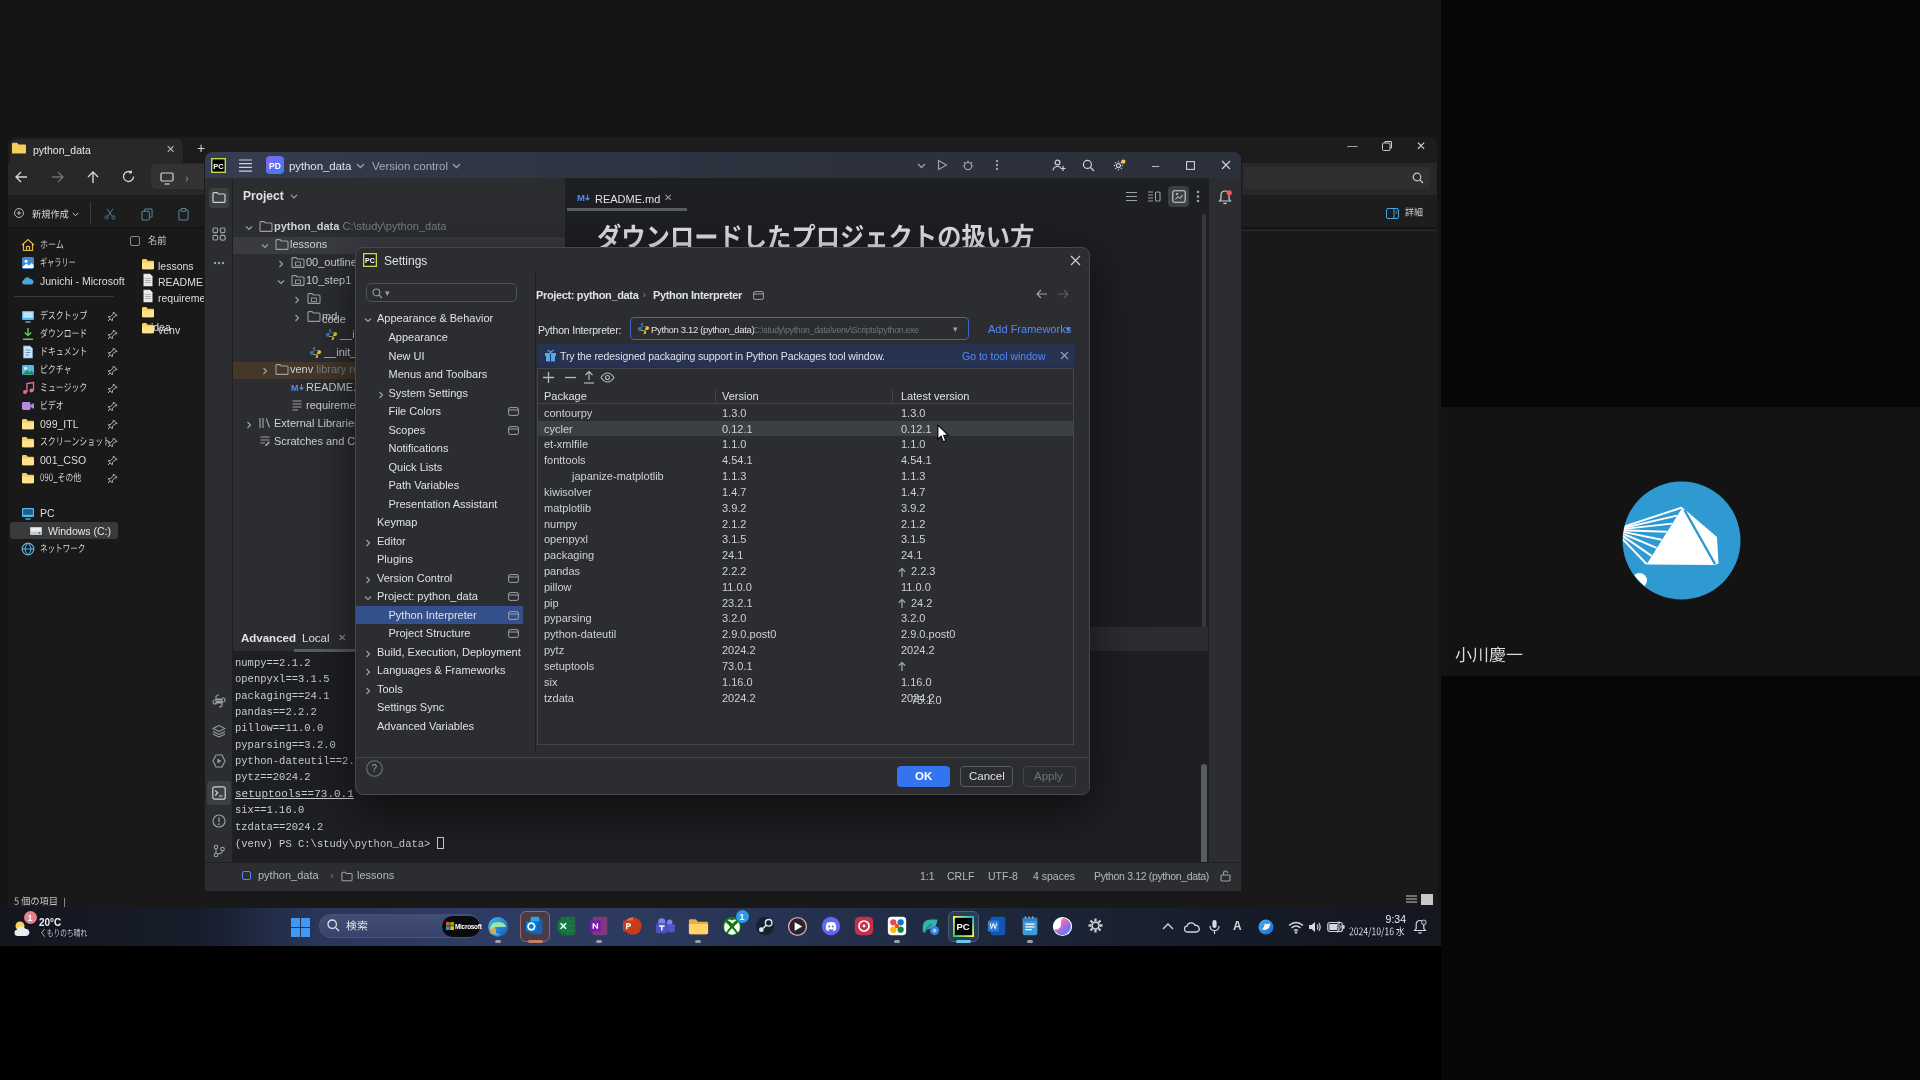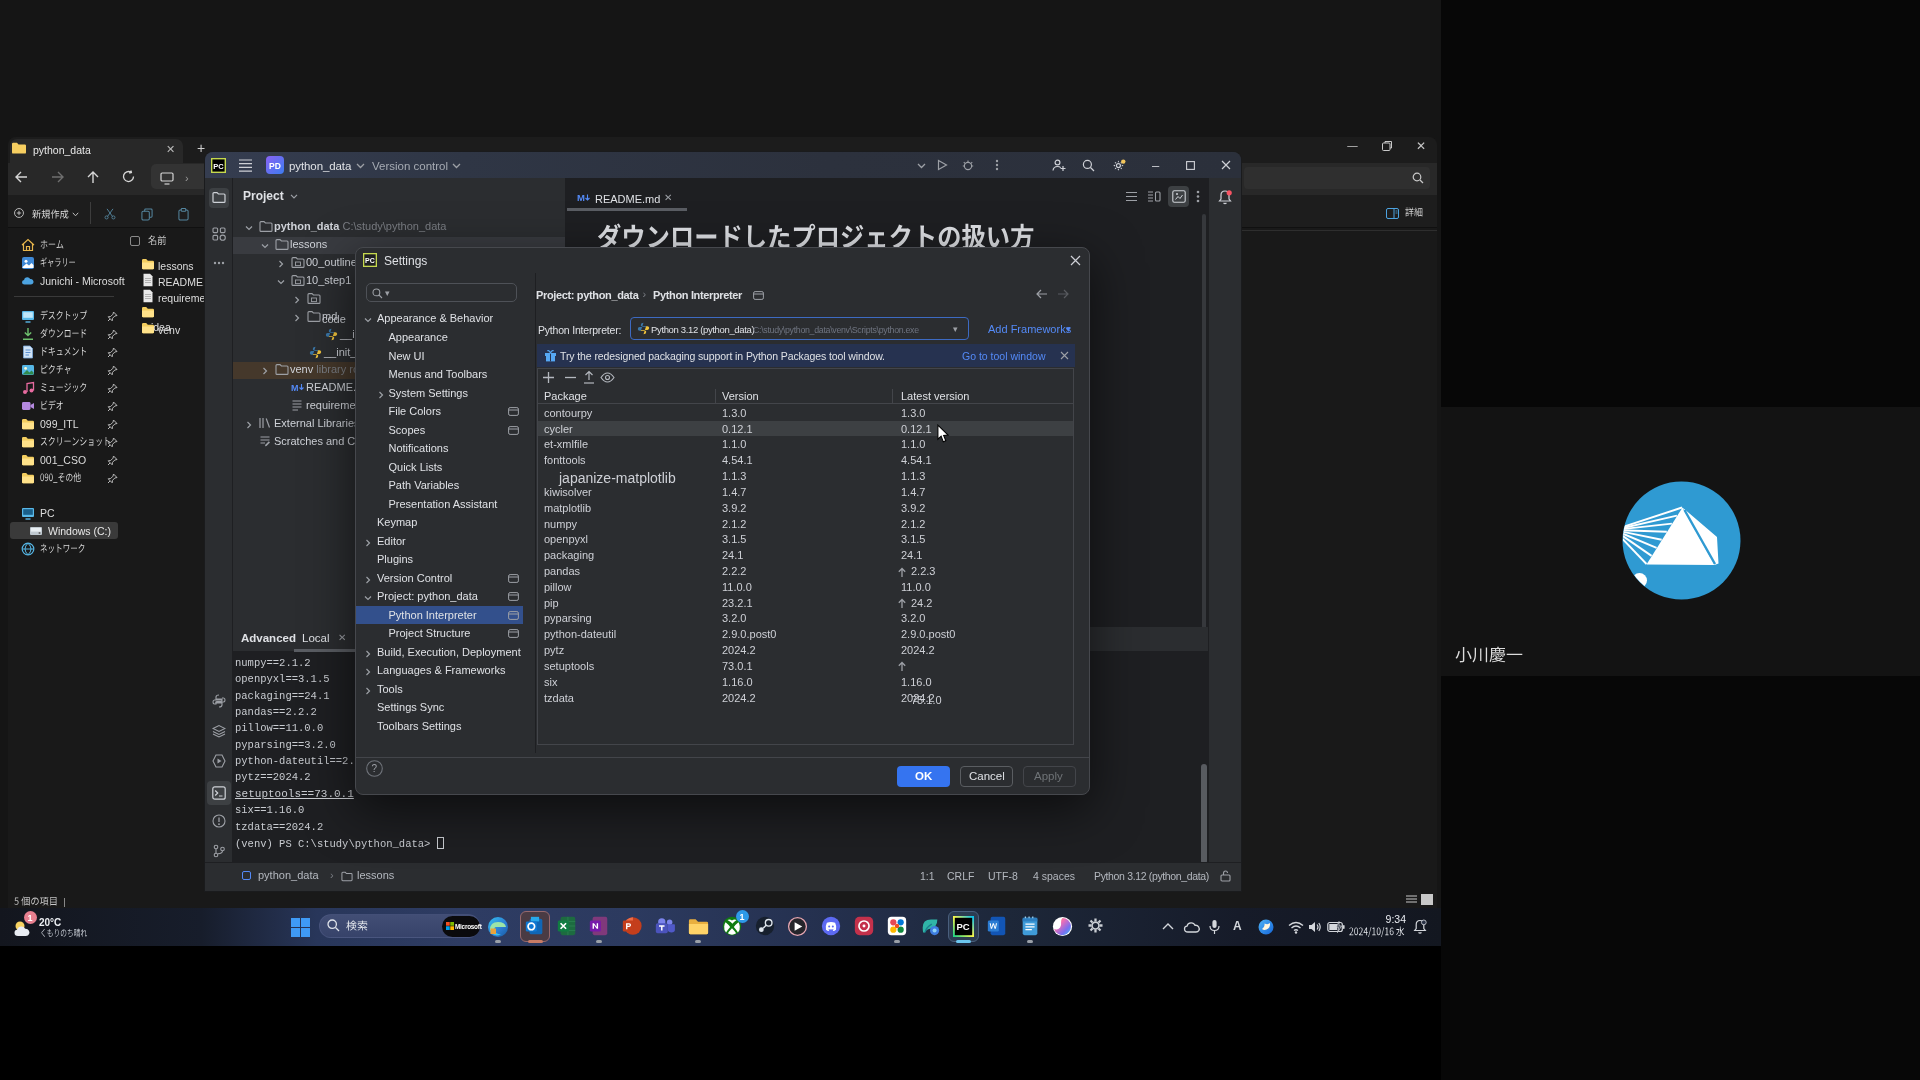--- a/index.html
+++ b/index.html
@@ -602,21 +602,21 @@
 <div class="t" style="left:377px;top:645.5px;font-size:11px;color:#dfe1e5;font-weight:400;">Build, Execution, Deployment</div>
 <svg class="abs" style="left:365px;top:668px" width="6" height="8" viewBox="0 0 6 8">
     <path d="M1.5 1 L4.5 4 L1.5 7" stroke="#9da0a6" stroke-width="1.2" fill="none"></path>
   </svg>
 <div class="t" style="left:377px;top:664px;font-size:11px;color:#dfe1e5;font-weight:400;">Languages &amp; Frameworks</div>
 <svg class="abs" style="left:365px;top:686.5px" width="6" height="8" viewBox="0 0 6 8">
     <path d="M1.5 1 L4.5 4 L1.5 7" stroke="#9da0a6" stroke-width="1.2" fill="none"></path>
   </svg>
 <div class="t" style="left:377px;top:682.5px;font-size:11px;color:#dfe1e5;font-weight:400;">Tools</div>
 <div class="t" style="left:377px;top:701px;font-size:11px;color:#dfe1e5;font-weight:400;">Settings Sync</div>
-<div class="t" style="left:377px;top:719.5px;font-size:11px;color:#dfe1e5;font-weight:400;">Toolbars Settings</div>
+<div class="t" style="left:377px;top:719.5px;font-size:11px;color:#dfe1e5;font-weight:400;">Advanced Variables</div>
 <div class="abs" style="left:535px;top:273px;width:1px;height:480px;background:#1e1f22"></div>
 <div class="t" style="left:536px;top:289px;font-size:11px;color:#dfe1e5;font-weight:700;letter-spacing:-0.35px">Project: python_data</div>
 <div class="t" style="left:642.5px;top:288px;font-size:11px;color:#7a7d83;font-weight:400;">›</div>
 <div class="t" style="left:653px;top:289px;font-size:11px;color:#dfe1e5;font-weight:700;letter-spacing:-0.35px">Python Interpreter</div>
 <svg class="abs" style="left:753px;top:291px" width="11" height="9" viewBox="0 0 11 9">
     <rect x="0.6" y="0.6" width="9.8" height="7.8" rx="1.5" stroke="#9da0a6" stroke-width="1" fill="none"></rect>
     <path d="M0.6 3 L10.4 3" stroke="#9da0a6" stroke-width="1"></path>
   </svg>
 <svg class="abs" style="left:1036px;top:289px" width="12" height="10" viewBox="0 0 12 10">
     <path d="M5 1 L1 5 L5 9 M1 5 L11 5" stroke="#9da0a6" stroke-width="1.2" fill="none"></path>
@@ -674,21 +674,21 @@
 <div class="t" style="left:901px;top:406.7px;font-size:11px;color:#ced0d6;font-weight:400;">1.3.0</div>
 <div class="t" style="left:544px;top:422.53px;font-size:11px;color:#ced0d6;font-weight:400;">cycler</div>
 <div class="t" style="left:722px;top:422.53px;font-size:11px;color:#ced0d6;font-weight:400;">0.12.1</div>
 <div class="t" style="left:901px;top:422.53px;font-size:11px;color:#ced0d6;font-weight:400;">0.12.1</div>
 <div class="t" style="left:544px;top:438.36px;font-size:11px;color:#ced0d6;font-weight:400;">et-xmlfile</div>
 <div class="t" style="left:722px;top:438.36px;font-size:11px;color:#ced0d6;font-weight:400;">1.1.0</div>
 <div class="t" style="left:901px;top:438.36px;font-size:11px;color:#ced0d6;font-weight:400;">1.1.0</div>
 <div class="t" style="left:544px;top:454.19px;font-size:11px;color:#ced0d6;font-weight:400;">fonttools</div>
 <div class="t" style="left:722px;top:454.19px;font-size:11px;color:#ced0d6;font-weight:400;">4.54.1</div>
 <div class="t" style="left:901px;top:454.19px;font-size:11px;color:#ced0d6;font-weight:400;">4.54.1</div>
-<div class="t" style="left:559px;top:470.02px;font-size:14px;color:#ced0d6;font-weight:400;">japanize-matplotlib</div>
+<div class="t" style="left:572px;top:470.02px;font-size:11px;color:#ced0d6;font-weight:400;">japanize-matplotlib</div>
 <div class="t" style="left:722px;top:470.02px;font-size:11px;color:#ced0d6;font-weight:400;">1.1.3</div>
 <div class="t" style="left:901px;top:470.02px;font-size:11px;color:#ced0d6;font-weight:400;">1.1.3</div>
 <div class="t" style="left:544px;top:485.85px;font-size:11px;color:#ced0d6;font-weight:400;">kiwisolver</div>
 <div class="t" style="left:722px;top:485.85px;font-size:11px;color:#ced0d6;font-weight:400;">1.4.7</div>
 <div class="t" style="left:901px;top:485.85px;font-size:11px;color:#ced0d6;font-weight:400;">1.4.7</div>
 <div class="t" style="left:544px;top:501.68px;font-size:11px;color:#ced0d6;font-weight:400;">matplotlib</div>
 <div class="t" style="left:722px;top:501.68px;font-size:11px;color:#ced0d6;font-weight:400;">3.9.2</div>
 <div class="t" style="left:901px;top:501.68px;font-size:11px;color:#ced0d6;font-weight:400;">3.9.2</div>
 <div class="t" style="left:544px;top:517.51px;font-size:11px;color:#ced0d6;font-weight:400;">numpy</div>
 <div class="t" style="left:722px;top:517.51px;font-size:11px;color:#ced0d6;font-weight:400;">2.1.2</div>

